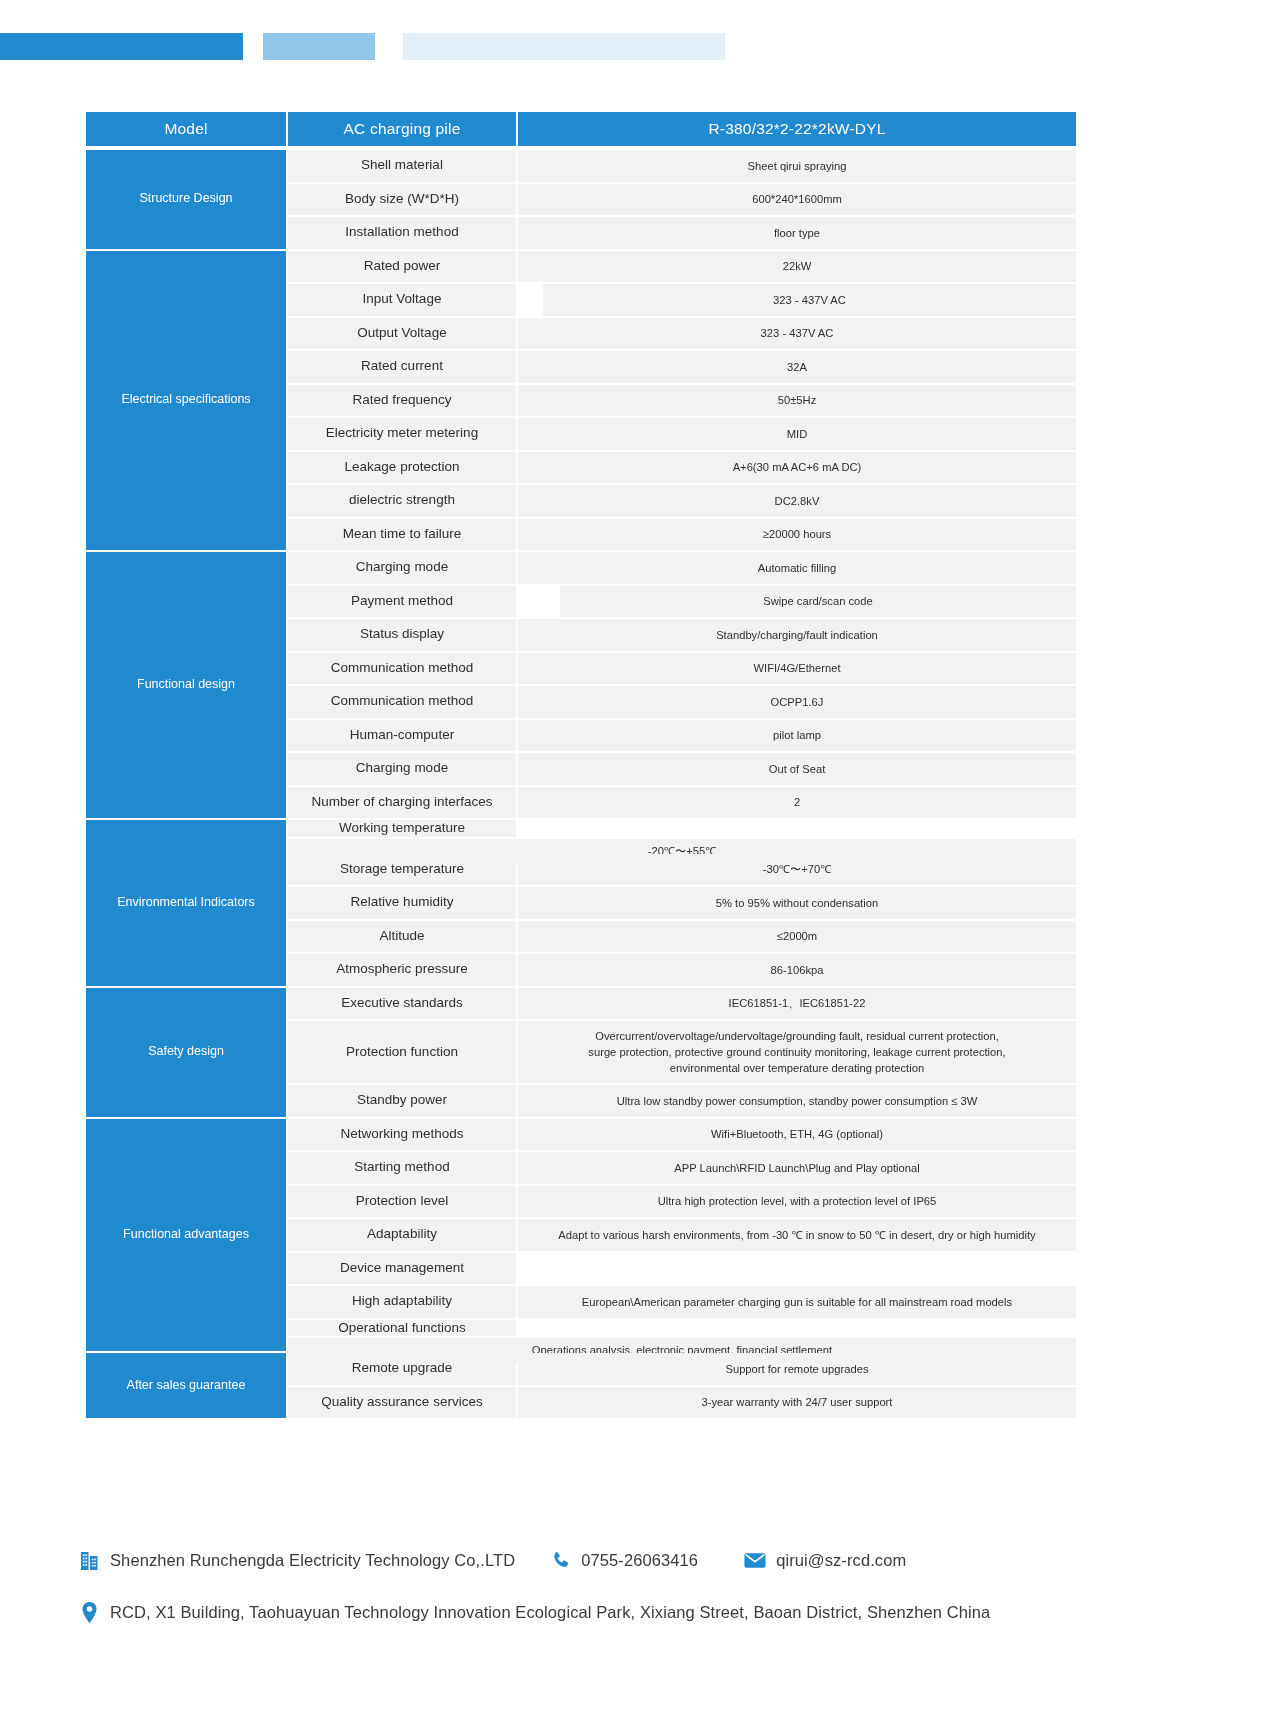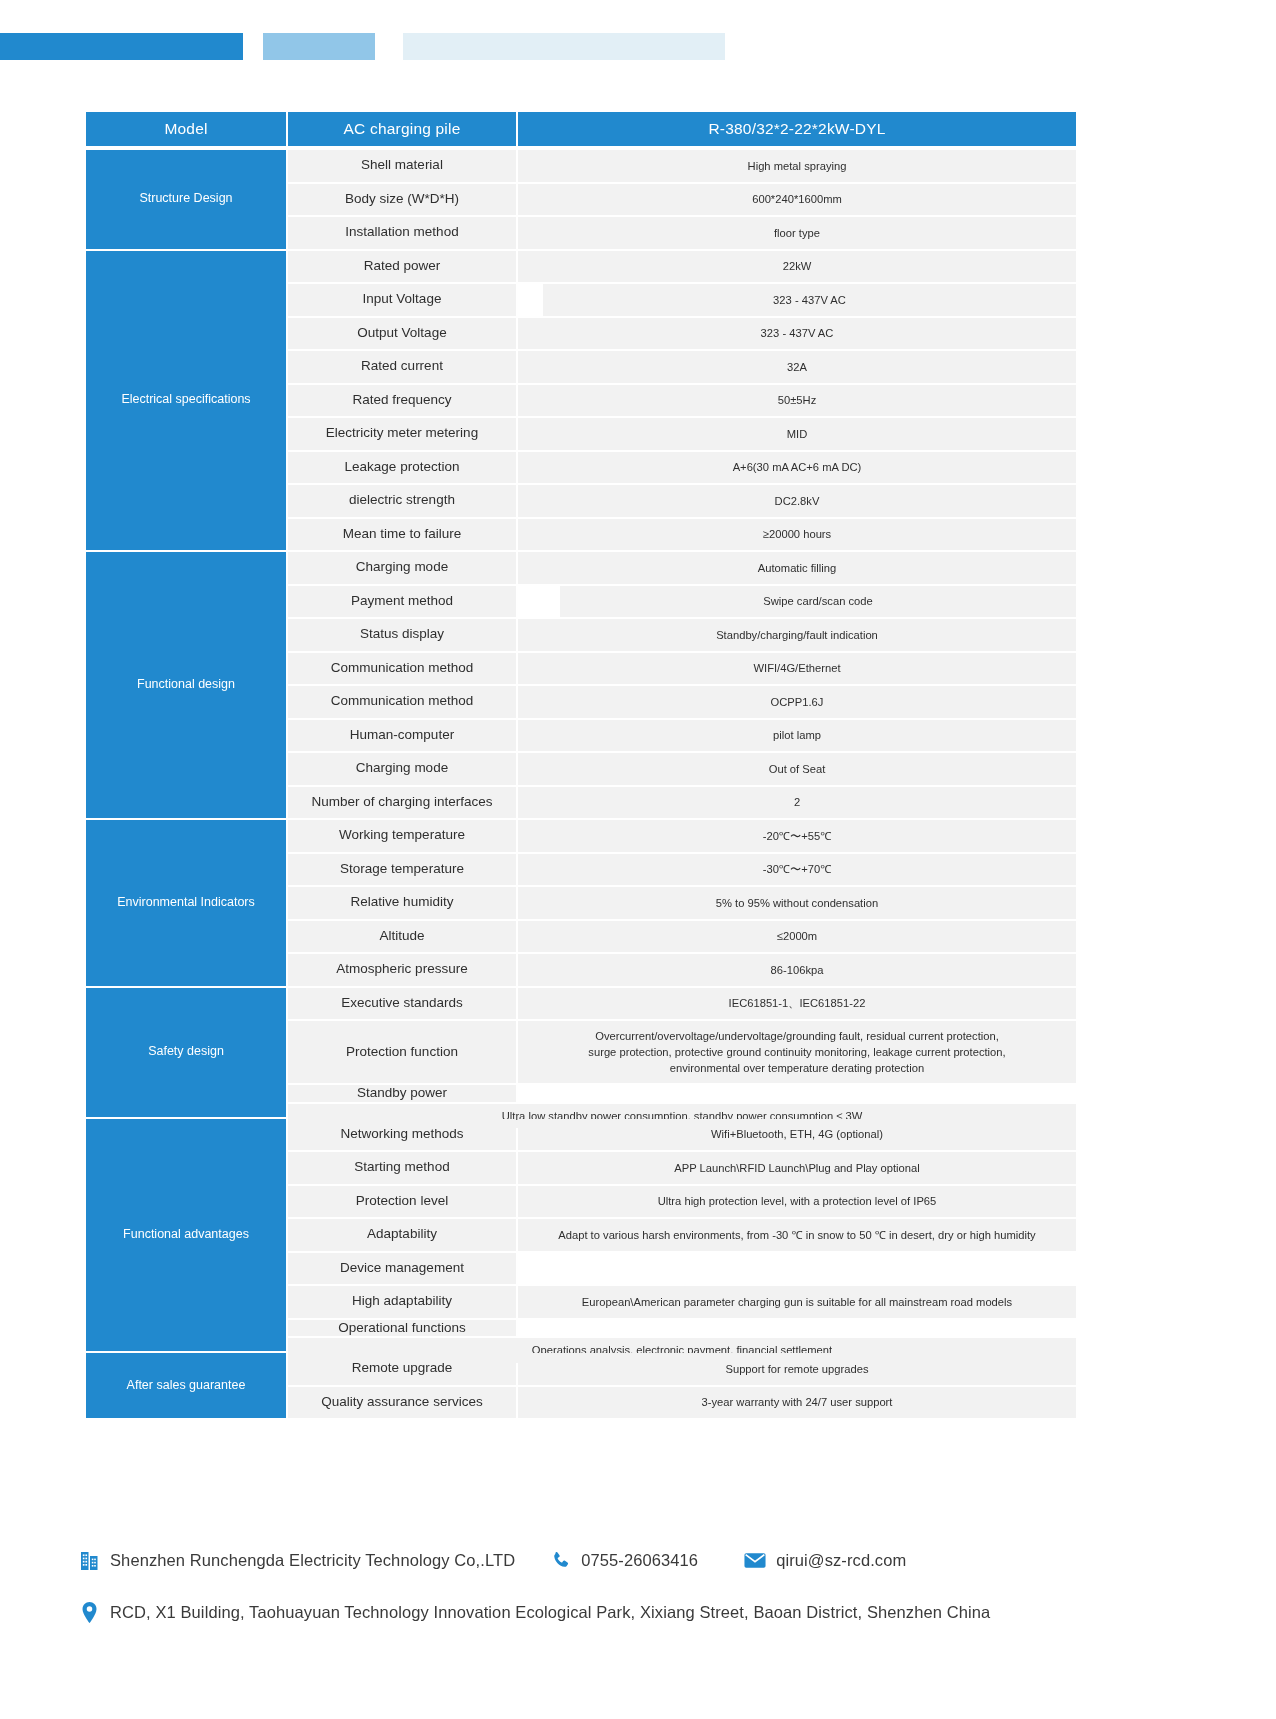--- a/index.html
+++ b/index.html
@@ -115,21 +115,21 @@
     <div class="head-cell c2">AC charging pile</div>
     <div class="head-cell c3">R-380/32*2-22*2kW-DYL</div>
   </div>
 
   <div id="table-body">
       <div class="group">
         <div class="group-label">Structure Design</div>
         <div class="group-rows">
           <div class="row" style="height: 31.5px;">
             <div class="cell-param" style="height: 31.5px;">Shell material</div>
-            <div class="cell-value" style="height: 31.5px;">High metal spraying</div>
+            <div class="cell-value" style="height: 31.5px;">Sheet qirui spraying</div>
           </div>
           <div class="row" style="height: 31.5px;">
             <div class="cell-param" style="height: 31.5px;">Body size (W*D*H)</div>
             <div class="cell-value" style="height: 31.5px;">600*240*1600mm</div>
           </div>
           <div class="row" style="height: 31.5px;">
             <div class="cell-param" style="height: 31.5px;">Installation method</div>
             <div class="cell-value" style="height: 31.5px;">floor type</div>
           </div>
         </div>
@@ -208,21 +208,21 @@
           </div>
           <div class="row" style="height: 31.5px;">
             <div class="cell-param" style="height: 31.5px;">Number of charging interfaces</div>
             <div class="cell-value" style="height: 31.5px;">2</div>
           </div>
         </div>
       </div>
       <div class="group">
         <div class="group-label">Environmental Indicators</div>
         <div class="group-rows">
-          <div class="row" style="height: 31.5px;">
+          <div class="row" style="height: 31.5px; flex-direction: column;">
             <div class="cell-param" style="height: 31.5px;">Working temperature</div>
             <div class="cell-value" style="height: 31.5px;">-20℃〜+55℃</div>
           </div>
           <div class="row" style="height: 31.5px;">
             <div class="cell-param" style="height: 31.5px;">Storage temperature</div>
             <div class="cell-value" style="height: 31.5px;">-30℃〜+70℃</div>
           </div>
           <div class="row" style="height: 31.5px;">
             <div class="cell-param" style="height: 31.5px;">Relative humidity</div>
             <div class="cell-value" style="height: 31.5px;">5% to 95% without condensation</div>
@@ -247,21 +247,21 @@
           <div class="row" style="height: 62px;">
             <div class="cell-param" style="height: 62px;">Protection function</div>
             <div class="cell-value" style="height: 62px;">
               <div>
                 <span class="ml">Overcurrent/overvoltage/undervoltage/grounding fault, residual current protection,</span>
                 <span class="ml">surge protection, protective ground continuity monitoring, leakage current protection,</span>
                 <span class="ml">environmental over temperature derating protection</span>
               </div>
             </div>
           </div>
-          <div class="row" style="height: 31.5px; flex-direction: column;">
+          <div class="row" style="height: 31.5px;">
             <div class="cell-param" style="height: 31.5px;">Standby power</div>
             <div class="cell-value" style="height: 31.5px;">Ultra low standby power consumption, standby power consumption ≤ 3W</div>
           </div>
         </div>
       </div>
       <div class="group">
         <div class="group-label">Functional advantages</div>
         <div class="group-rows">
           <div class="row" style="height: 31.5px;">
             <div class="cell-param" style="height: 31.5px;">Networking methods</div>

